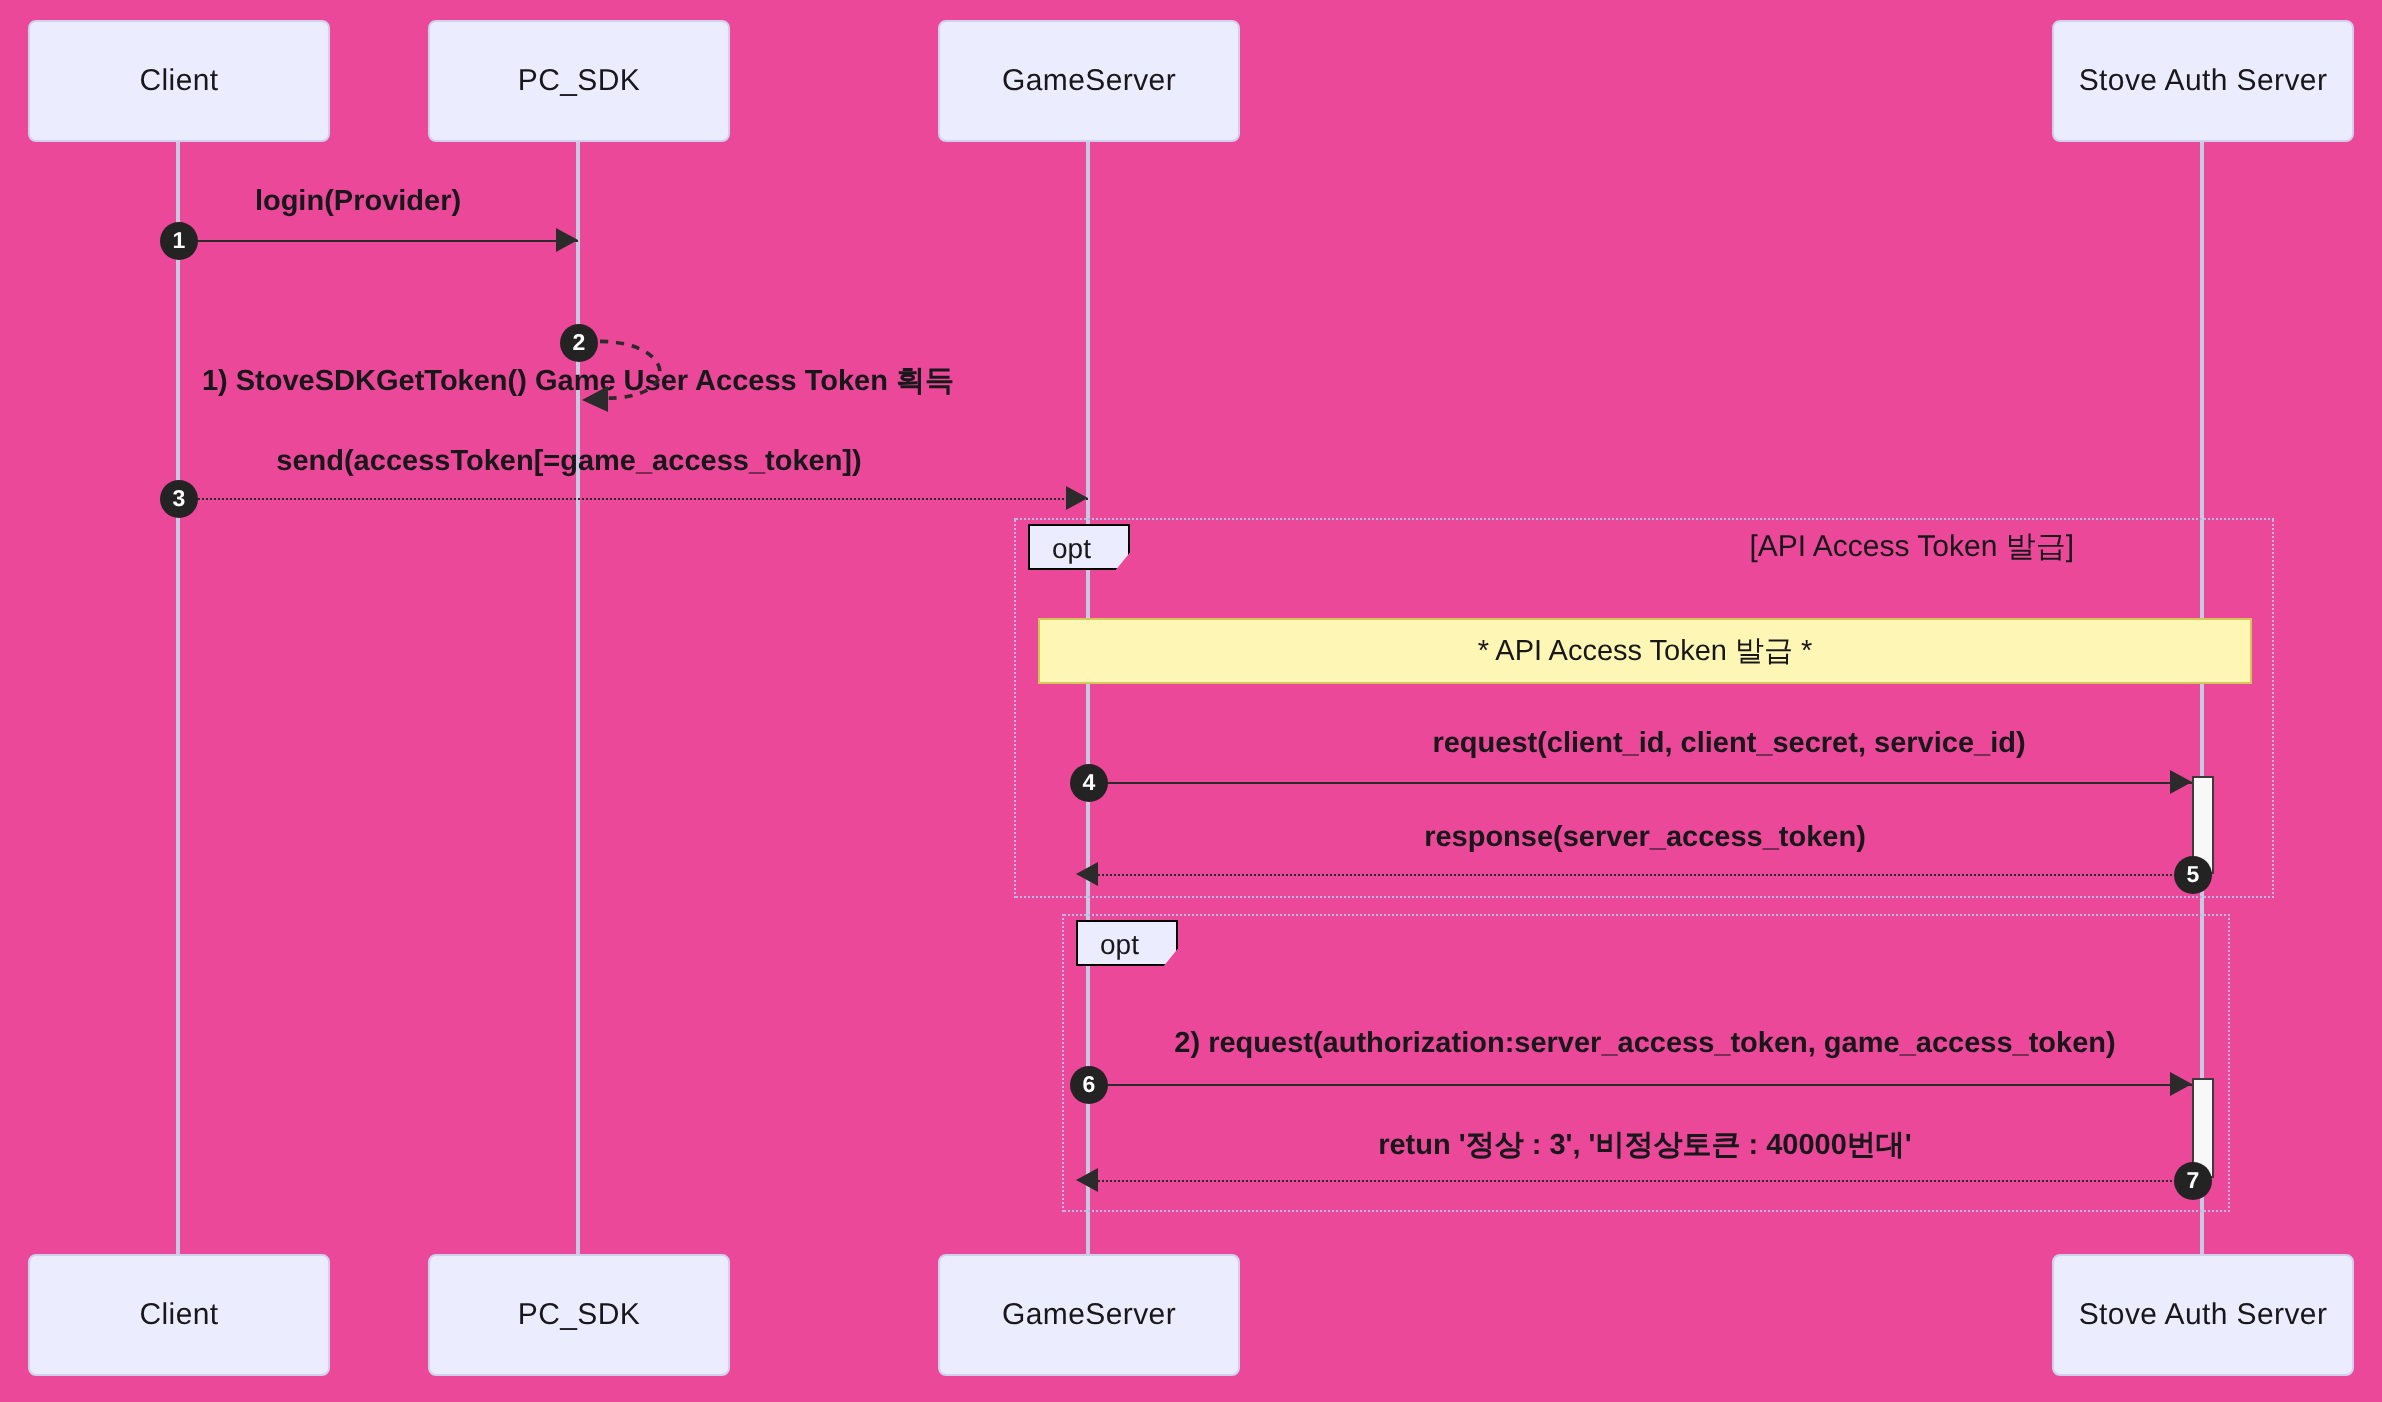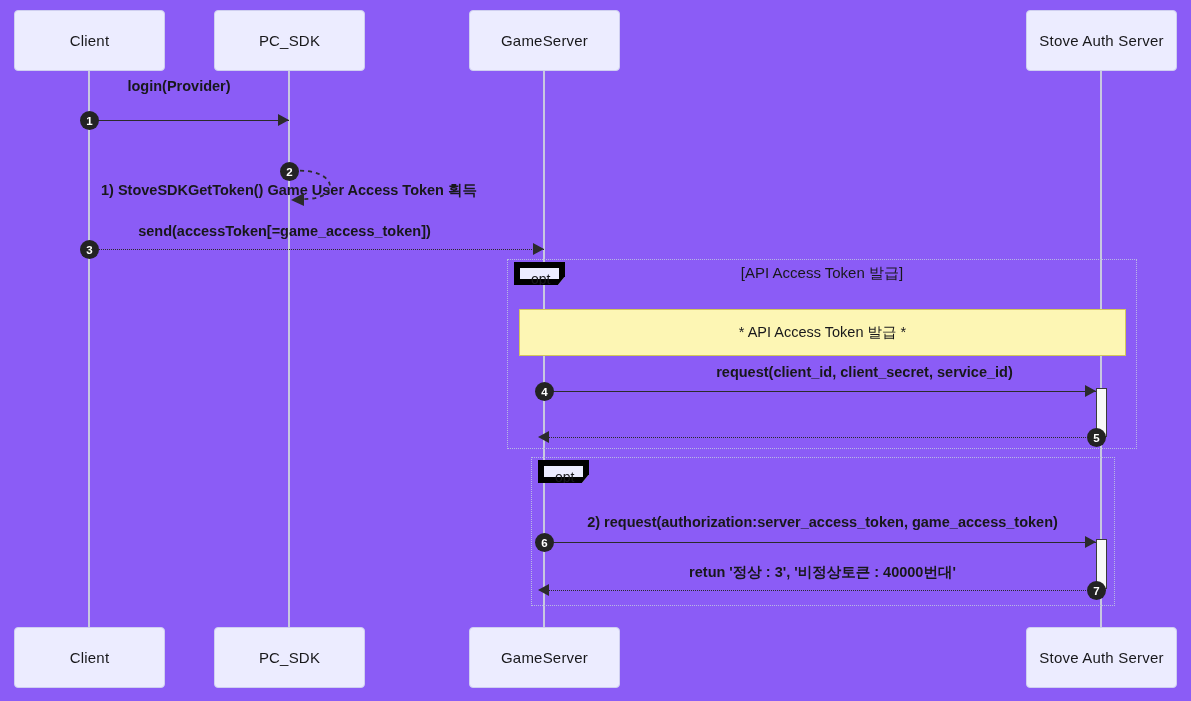--- a/index.html
+++ b/index.html
@@ -10,21 +10,21 @@
   body {
     font-family: "Liberation Sans", "DejaVu Sans", sans-serif;
     width: 1191px;
     height: 701px;
     overflow: hidden;
   }
   #diagram {
     position: relative;
     width: 1191px;
     height: 701px;
-    background: #8b5cf6;
+    background: #ec4899;
   }
   
   .participant {
     position: absolute;
     box-sizing: border-box;
     background: #ececff;
     border: 1px solid #cfcff0;
     border-radius: 4px;
     display: flex;
     align-items: center;
@@ -96,35 +96,35 @@
   
   .fragment {
     position: absolute;
     box-sizing: border-box;
     border: 1.5px dotted #b9b9e3;
     background: transparent;
   }
   .fragment-label {
     position: absolute;
     background: #ececff;
-    border: 6px solid #000000;
+    border: 1px solid #000000;
     color: #18181b;
     font-size: 14px;
     padding: 3px 13px 4px 11px;
     box-sizing: border-box;
     -webkit-clip-path: polygon(0 0, 100% 0, 100% 62%, 86% 100%, 0 100%);
     clip-path: polygon(0 0, 100% 0, 100% 62%, 86% 100%, 0 100%);
     z-index: 4;
   }
   .fragment-title {
     position: absolute;
     font-size: 15px;
     color: #18181b;
     white-space: nowrap;
-    text-align: center;
+    text-align: right;
     z-index: 4;
   }
   
   .note {
     position: absolute;
     box-sizing: border-box;
     background: #fdf6b4;
     border: 1px solid #d3c75a;
     display: flex;
     align-items: center;
@@ -163,30 +163,30 @@
   </div>
 
   <div class="fragment" style="left:507px; top:259px; width:630px; height:190px;"></div>
   <div class="fragment-label" style="left:514px; top:262px; width:51px; height:23px;">
     <span>opt</span>
   </div>
   <div class="fragment-title" style="left:607px; top:264px; width:430px;">
     <span>[API Access Token 발급]</span>
   </div>
 
-  <div class="note" style="left:519px; top:309px; width:607px; height:47px;">
+  <div class="note" style="left:519px; top:309px; width:607px; height:33px;">
     <span>* API Access Token 발급 *</span>
   </div>
 
   <div class="fragment" style="left:531px; top:457px; width:584px; height:149px;"></div>
   <div class="fragment-label" style="left:538px; top:460px; width:51px; height:23px;">
     <span>opt</span>
   </div>
 
-  <div class="msg-label" style="left:89px; top:78px; width:180px;">
+  <div class="msg-label" style="left:89px; top:93px; width:180px;">
     <span>login(Provider)</span>
   </div>
   <div class="msg-line" style="left:89px; top:120px; width:200px;"></div>
   <div class="arrowhead right" style="left:278px; top:114px;"></div>
   <div class="seq-num" style="left:80px; top:111px;">
     <span>1</span>
   </div>
 
   <div class="msg-label" style="left:89px; top:141px; width:400px;margin-top:40px;">
     <span>1) StoveSDKGetToken() Game User Access Token 획득</span>
@@ -212,20 +212,23 @@
     <span>request(client_id, client_secret, service_id)</span>
   </div>
   <div class="msg-line" style="left:544px; top:391px; width:557px;"></div>
   <div class="arrowhead right" style="left:1085px; top:385px;"></div>
   <div class="seq-num" style="left:535px; top:382px;">
     <span>4</span>
   </div>
 
   <div class="activation" style="left:1096px; top:388px; height:49px;"></div>
 
+  <div class="msg-label" style="left:544px; top:411px; width:557px;">
+    <span>response(server_access_token)</span>
+  </div>
   <div class="msg-line dashed" style="left:544px; top:437px; width:552px;"></div>
   <div class="arrowhead left" style="left:538px; top:431px;"></div>
   <div class="seq-num" style="left:1087px; top:428px;">
     <span>5</span>
   </div>
 
   <div class="msg-label" style="left:544px; top:514px; width:557px;">
     <span>2) request(authorization:server_access_token, game_access_token)</span>
   </div>
   <div class="msg-line" style="left:544px; top:542px; width:557px;"></div>

